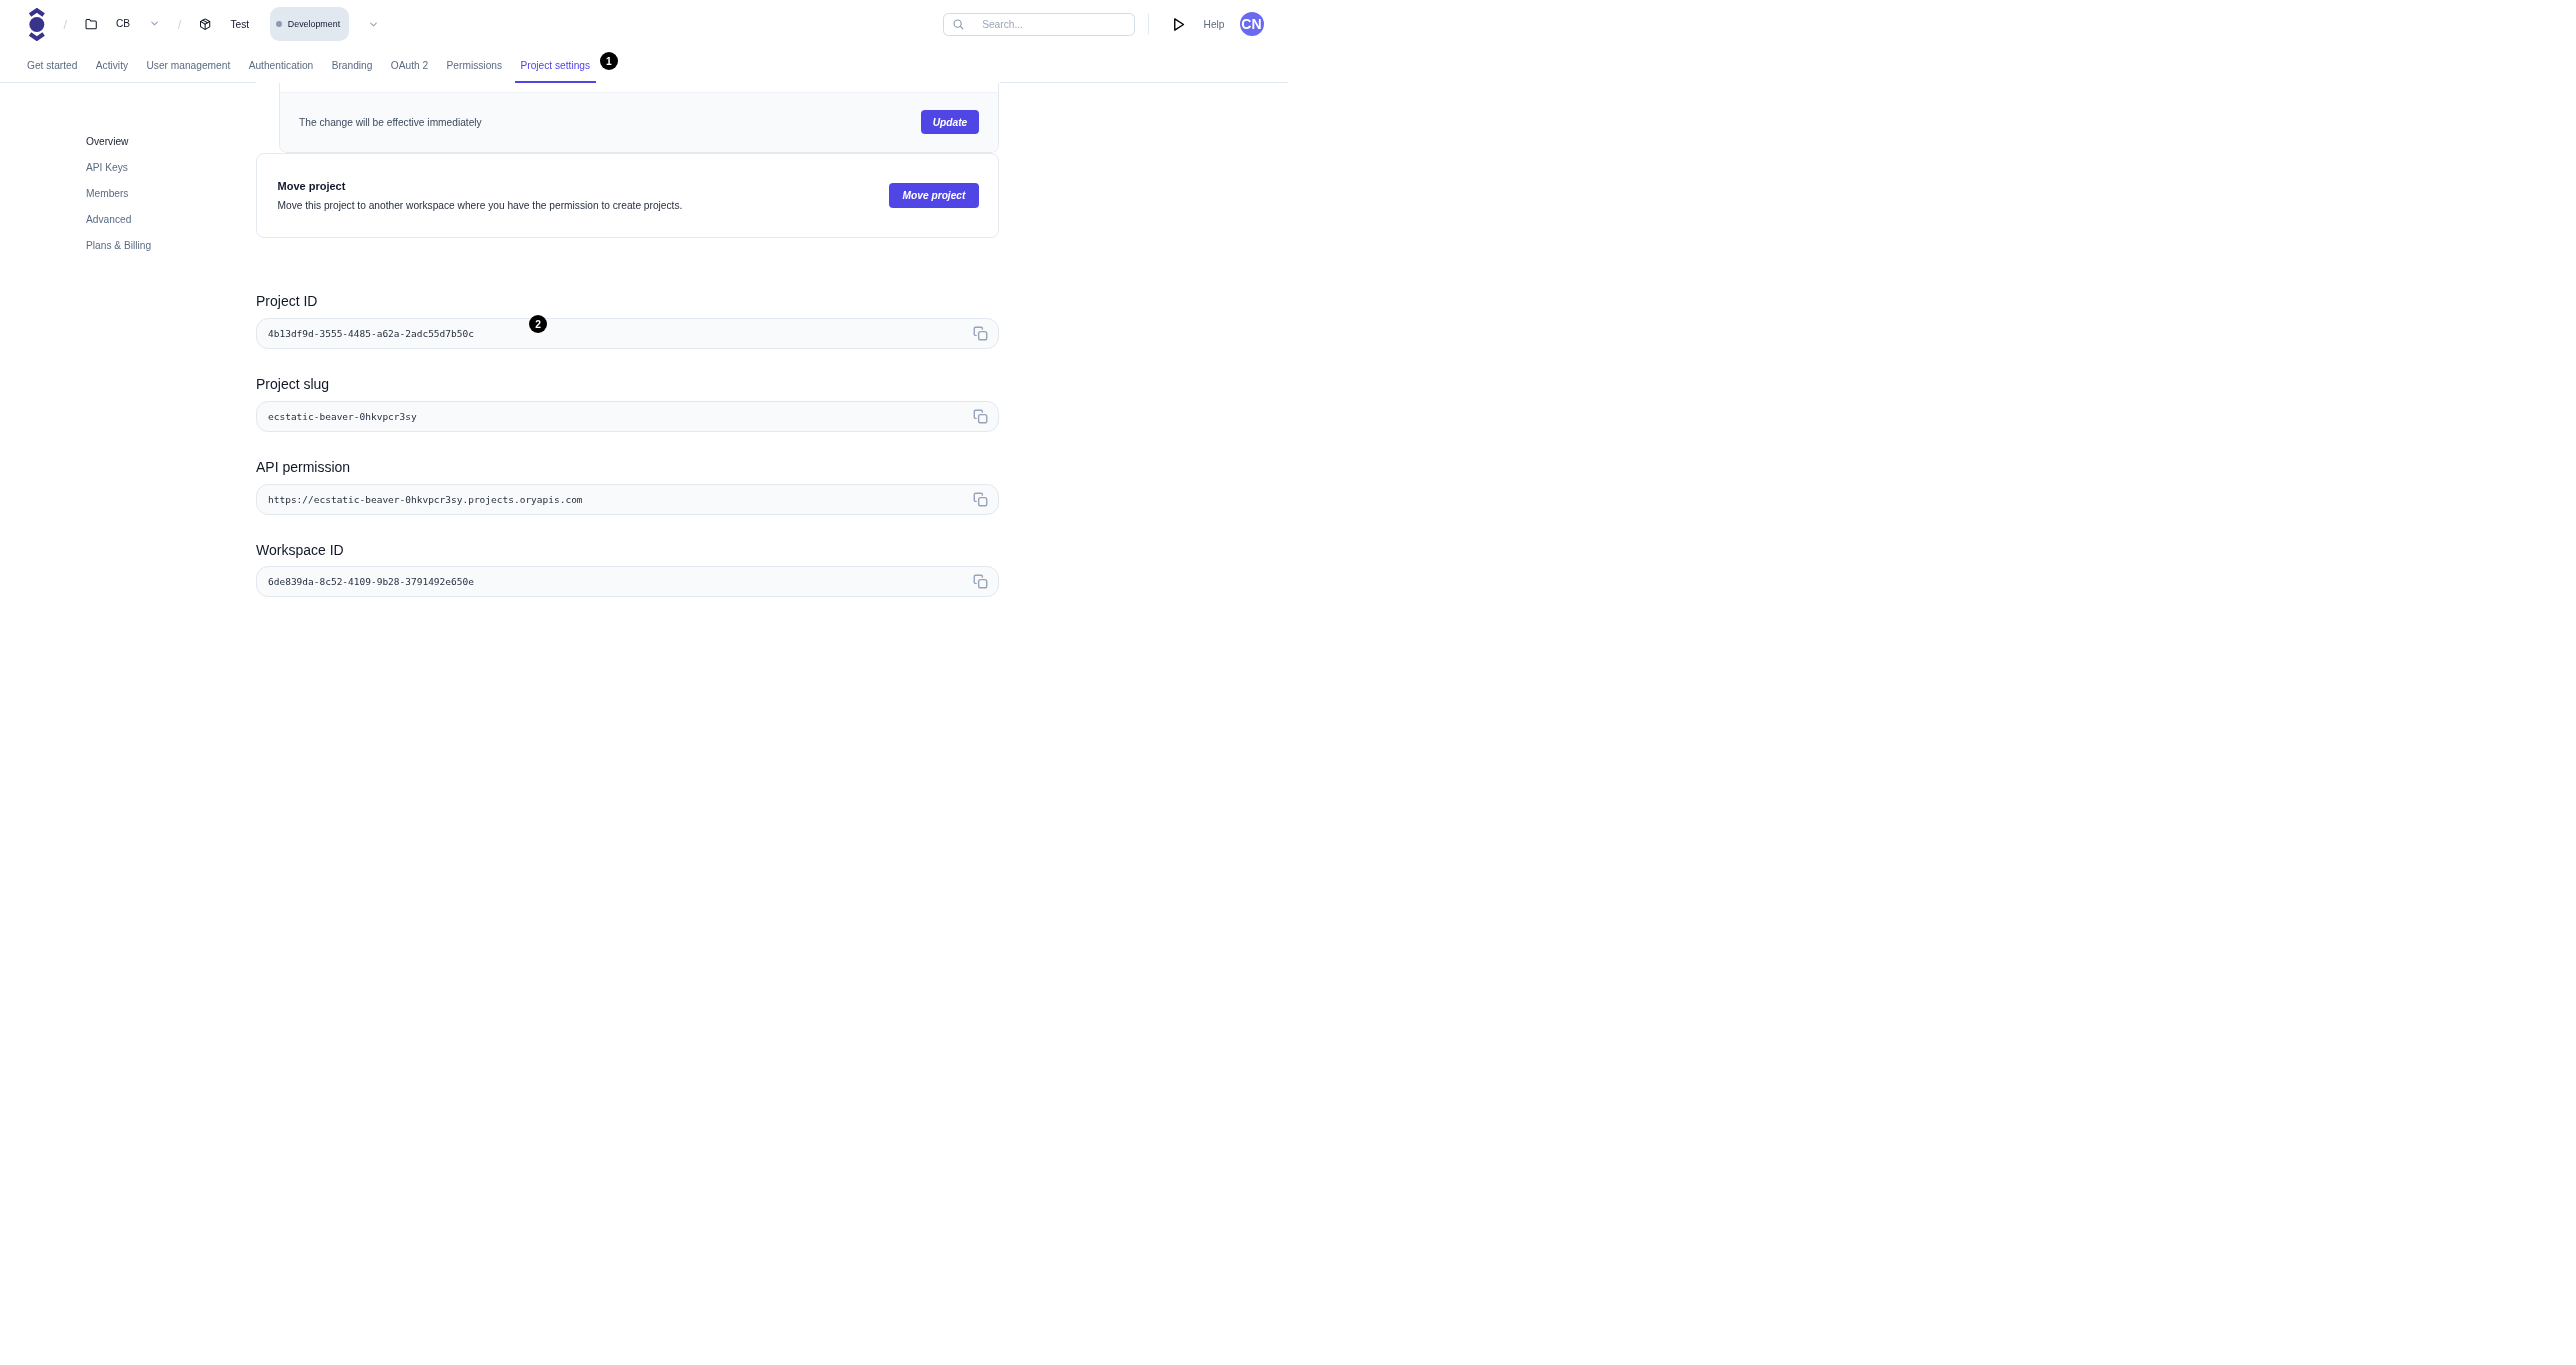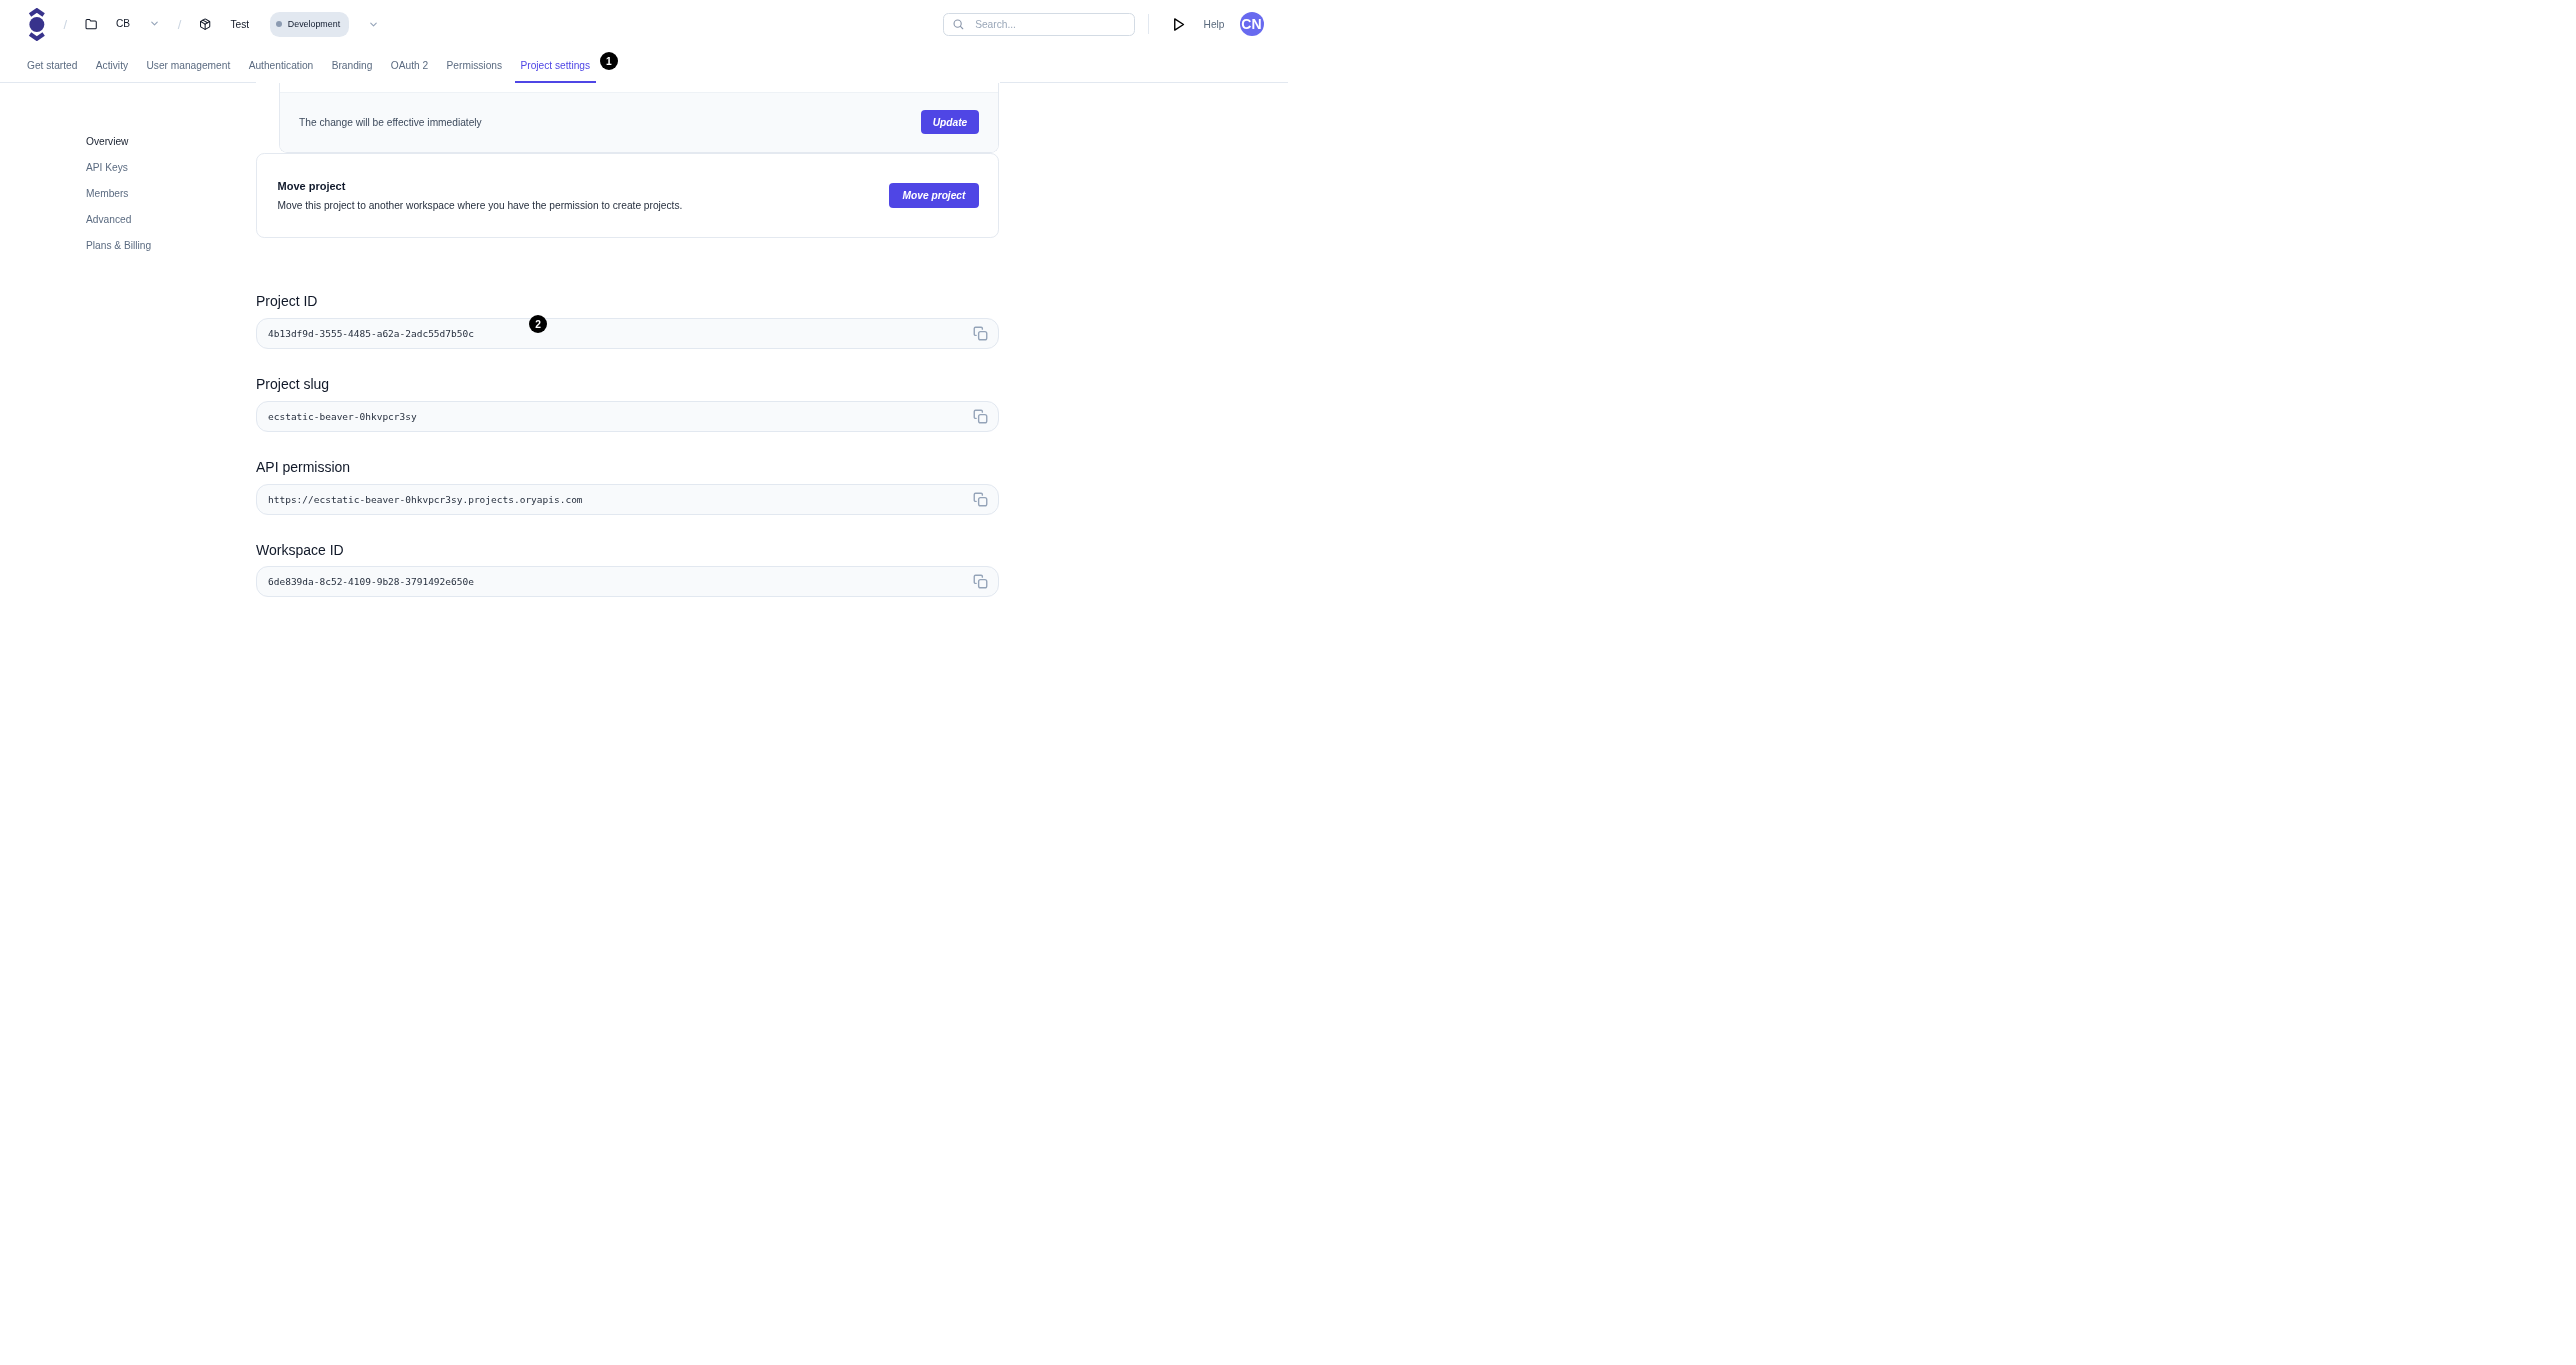--- a/index.html
+++ b/index.html
@@ -8,26 +8,26 @@
 
   
   .topbar { height:48px; display:flex; align-items:center; padding:0 24.5px 0 28px; background:#fff; }
   .logo { width:17.7px; height:33px; display:block; flex:none; cursor:pointer; }
   .crumb-sep { color:#cbd5e1; font-size:13px; margin:0 17.7px; font-weight:400; }
   .crumb { display:flex; align-items:center; gap:19px; cursor:pointer; }
   .crumb-label { font-size:10.2px; color:#111827; }
   .icon16 { width:12.3px; height:12.3px; flex:none; }
   .chev { width:11px; height:11px; flex:none; }
   .env-badge { display:flex; align-items:center; gap:5.5px; background:#e2e8f0; border-radius:9.5px;
-    height:25px; padding:0 8.9px 0 6.1px; margin-left:2px; }
+    height:34px; padding:0 8.9px 0 6.1px; margin-left:2px; }
   .env-dot { width:6.1px; height:6.1px; border-radius:50%; background:#8c9bb1; }
   .env-label { font-size:8.9px; color:#111b2e; }
   .spacer { flex:1; }
   .search-box { width:192px; height:23px; border:0.7px solid #d3dbe4; border-radius:5.5px;
-    display:flex; align-items:center; padding:0 8.2px; gap:11px; background:#fff; }
+    display:flex; align-items:center; padding:0 8.2px; gap:18px; background:#fff; }
   .search-box input { border:none; outline:none; flex:1; font-size:10.2px; color:#334155;
     font-family:"Liberation Sans","DejaVu Sans",sans-serif; background:transparent; }
   .search-box input::placeholder { color:#9aa7b8; }
   .vdiv { width:0.7px; height:20.5px; background:#e2e8f0; margin:0 0 0 13px; }
   .play-btn { margin-left:22.5px; width:15px; height:15px; cursor:pointer; }
   .help-link { margin-left:17.7px; font-size:10.2px; color:#5b6b7e; cursor:pointer; }
   .avatar { margin-left:15px; width:24px; height:24px; border-radius:50%; background:#686aef;
     color:#fff; font-size:14px; font-weight:600; display:flex; align-items:center; justify-content:center;
     cursor:pointer; letter-spacing:0.2px; }
 

